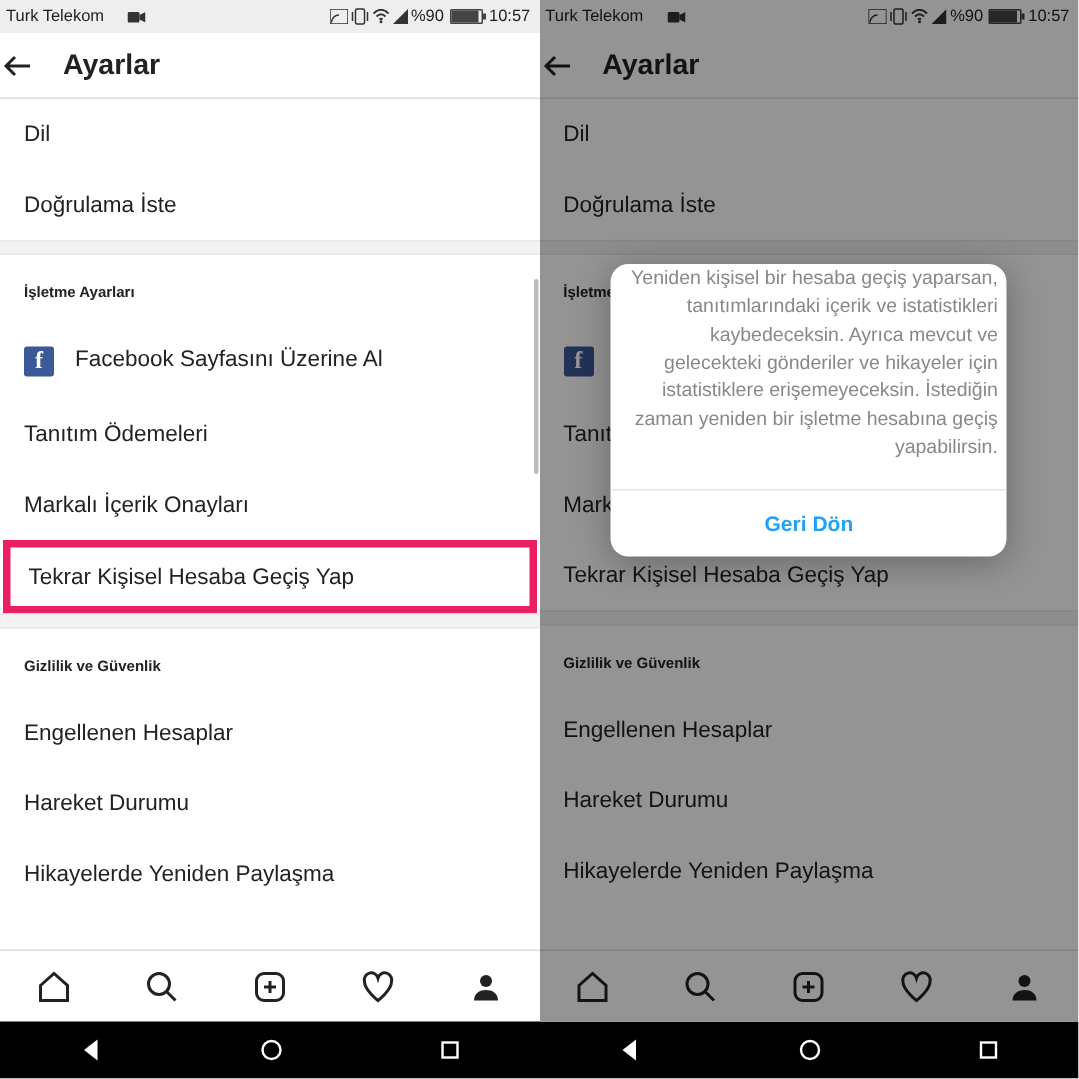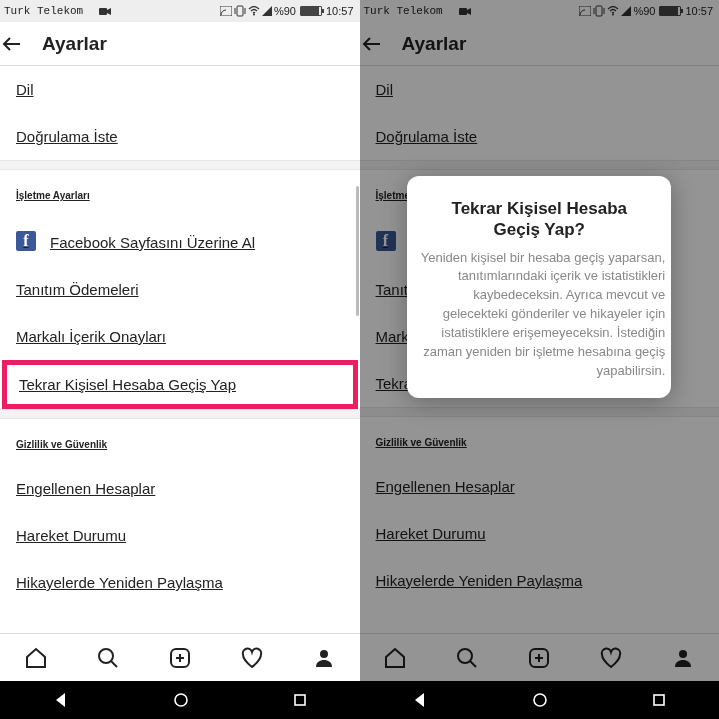--- a/index.html
+++ b/index.html
@@ -3,35 +3,35 @@
 <meta charset="utf-8">
 <style>
   * { box-sizing: border-box; margin: 0; padding: 0; }
   html, body { width: 719px; height: 719px; overflow: hidden; font-family: -apple-system, Helvetica, Arial, sans-serif; }
   .wrap { display: flex; width: 719px; height: 719px; }
   .phone { width: 359.5px; height: 719px; background: #fff; display: flex; flex-direction: column; position: relative; }
   .phone.right .screen-area, .phone.right .status-bar { background: rgba(0,0,0,0); }
 
   
   .status-bar { height: 22px; background: #eee; display: flex; align-items: center; justify-content: space-between; padding: 0 6px 0 4px; font-size: 11px; color: #222; }
-  .status-left { display: flex; align-items: center; gap: 16px; font-family: Liberation Mono, monospace; }
+  .status-left { display: flex; align-items: center; gap: 16px; }
   .status-right { display: flex; align-items: center; gap: 2px; margin-left: 25px; }
   .status-right svg { display: block; }
   .batt { width: 22px; height: 10px; border: 1px solid #444; border-radius: 1px; position: relative; margin: 0 2px; }
   .batt::after { content: ""; position: absolute; right: -3px; top: 2px; width: 2px; height: 4px; background: #444; }
   .batt i { display: block; height: 100%; width: 90%; background: #444; }
 
   
   .header { height: 44px; display: flex; align-items: center; padding: 0 0; border-bottom: 1px solid #ddd; gap: 18px; }
   .header-title { font-size: 19px; font-weight: 600; color: #222; }
 
   
   .content { flex: 1; overflow: hidden; position: relative; }
   .list { position: absolute; inset: 0; overflow: hidden; }
-  .row { padding: 15px 16px; font-size: 15px; color: #222; display: flex; align-items: flex-end; gap: 14px; text-decoration: underline; }
+  .row { padding: 15px 16px; font-size: 15px; color: #222; display: flex; align-items: flex-start; gap: 14px; }
   .row.heading { font-weight: 700; font-size: 10px; padding-top: 20px; }
   .divider { height: 10px; background: #f3f3f3; border-top: 1px solid #e7e7e7; border-bottom: 1px solid #e7e7e7; }
   .fb-icon { width: 20px; height: 20px; background: #3b5998; color: #fff; font-weight: 900; font-size: 16px; display: flex; align-items: center; justify-content: center; border-radius: 2px; font-family: Georgia, serif; }
   .row.cutoff { padding-bottom: 0; height: 20px; overflow: hidden; }
   .highlight { border: 5px solid #e91e63; margin: 0 2px; }
   .highlight .row { padding: 11px 12px; }
   .scroll-ind { position: absolute; right: 1px; top: 120px; width: 3px; height: 130px; background: #bbb; border-radius: 2px; }
 
   
   .tabbar { height: 48px; border-top: 1px solid #ddd; display: flex; align-items: center; justify-content: space-around; background: #fff; }
@@ -286,22 +286,22 @@
           </svg>
         <svg width="24" height="24" viewBox="0 0 24 24" fill="#222">
             <circle cx="12" cy="8" r="4"></circle>
             <path d="M4 21 C4 16 8 14 12 14 C16 14 20 16 20 21 Z"></path>
           </svg>
       </div>
 
       <div class="dim"></div>
 
       <div class="dialog">
-        <div class="dialog-title">Tekrar Kişisel Hesaba Geçiş Yap?</div>
         <div class="dialog-body">Yeniden kişisel bir hesaba geçiş yaparsan, tanıtımlarındaki içerik ve istatistikleri kaybedeceksin. Ayrıca mevcut ve gelecekteki gönderiler ve hikayeler için istatistiklere erişemeyeceksin. İstediğin zaman yeniden bir işletme hesabına geçiş yapabilirsin.</div>
+        <div class="dialog-btn primary">Geri Dön</div>
       </div>
     </div>
 
     <div class="navbar">
       <svg width="18" height="18" viewBox="0 0 18 18">
           <path d="M13 2 L4 9 L13 16 Z" fill="#fff"></path>
         </svg>
       <svg width="16" height="16" viewBox="0 0 16 16">
           <circle cx="8" cy="8" r="6" fill="none" stroke="#fff" stroke-width="1.6"></circle>
         </svg>

